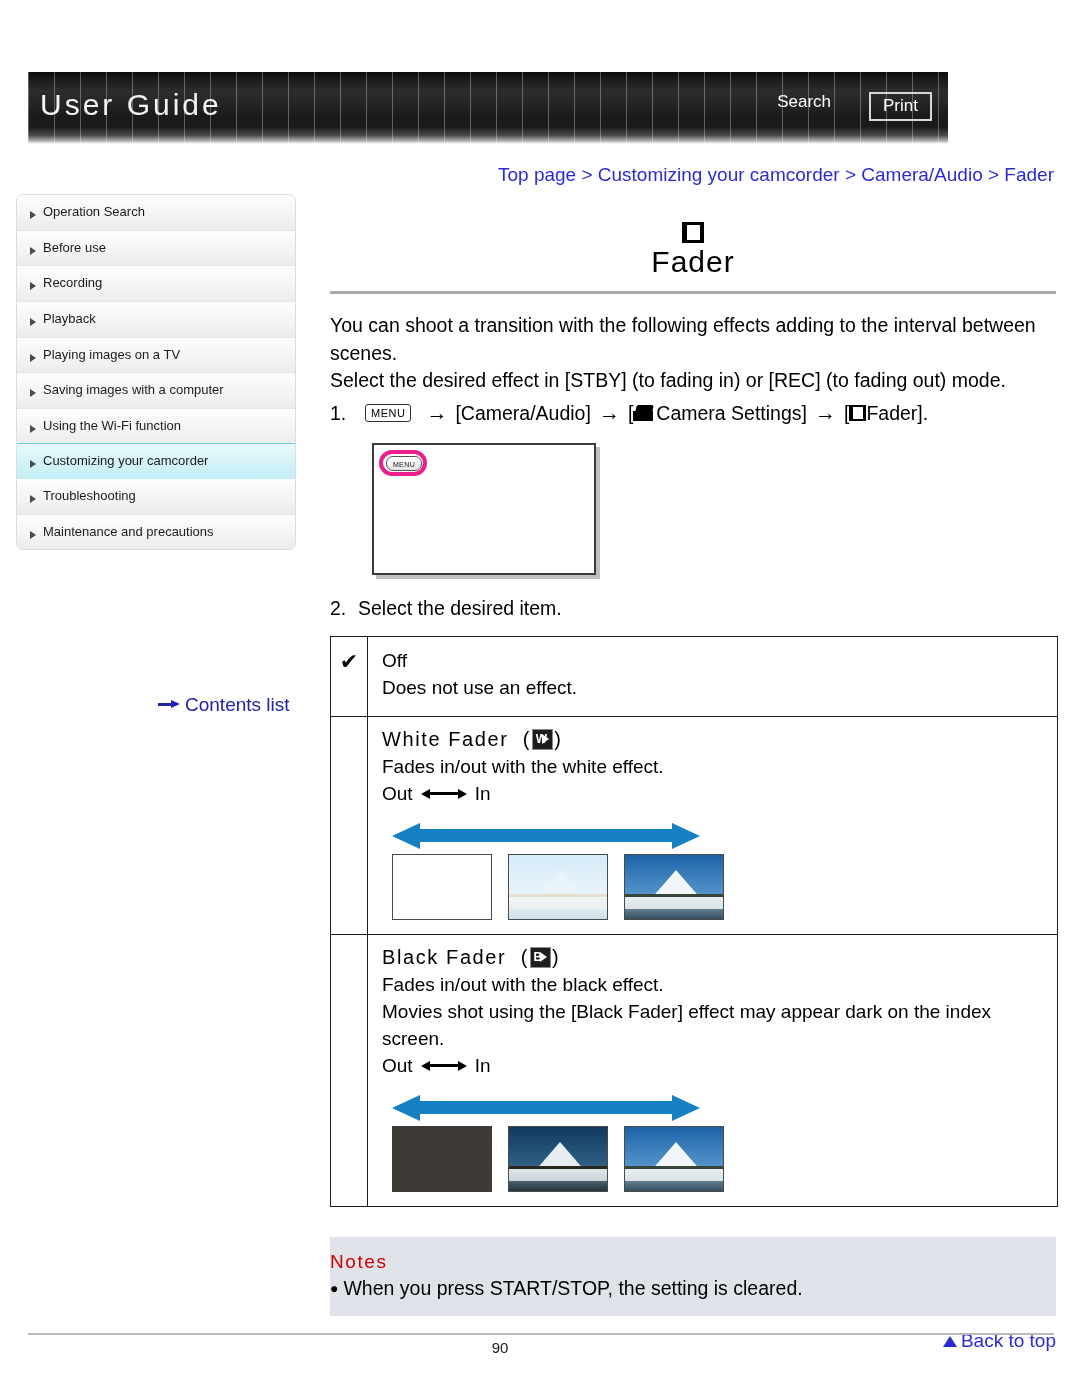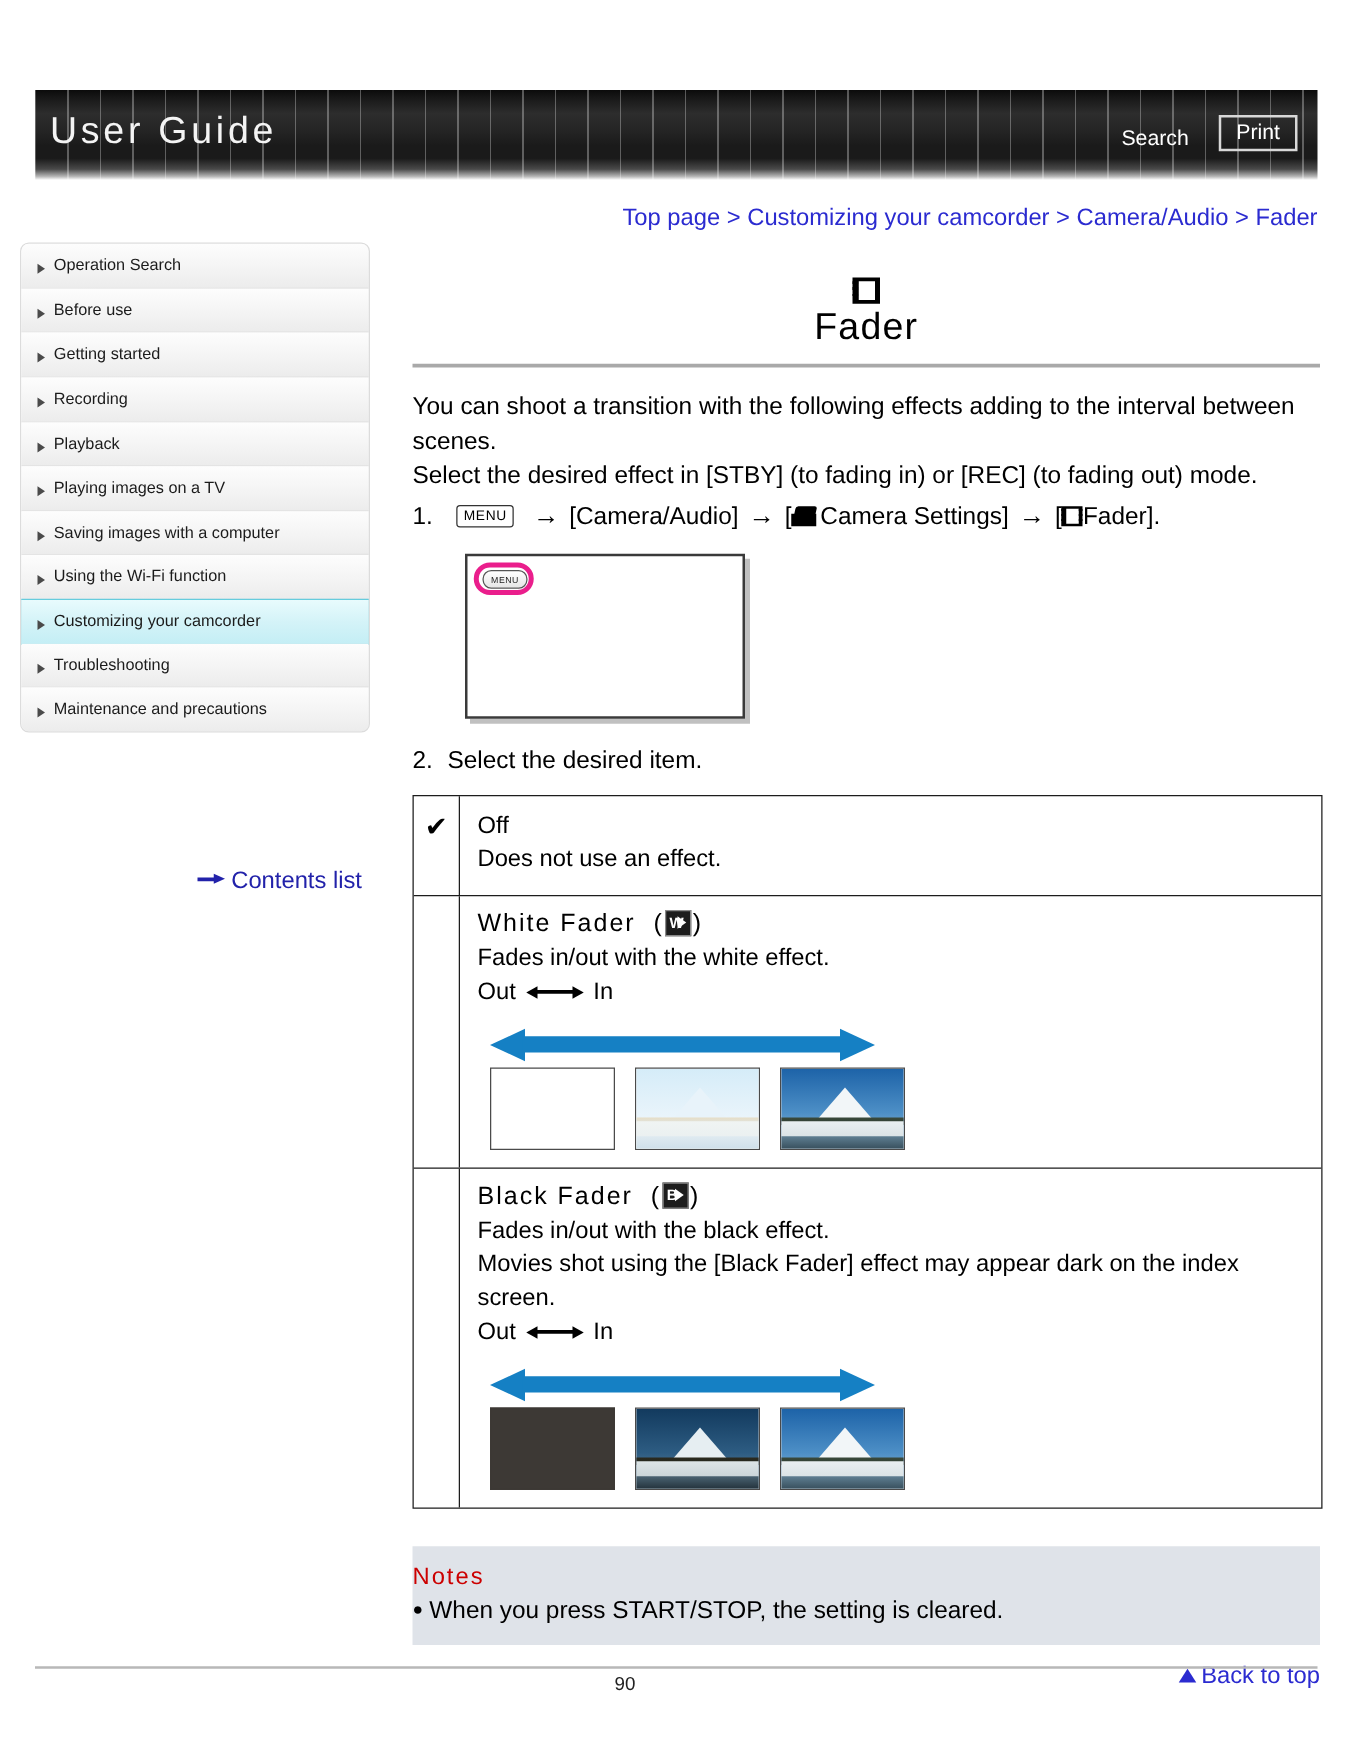--- a/index.html
+++ b/index.html
@@ -11,41 +11,41 @@
     font-family: "Liberation Sans", sans-serif;
     color: #000000;
     position: relative;
     overflow: hidden;
   }
 
   
   .header-bar {
     position: absolute;
     left: 28px; top: 72px;
-    width: 1026px; height: 72px;
+    width: 920px; height: 72px;
     background:
       repeating-linear-gradient(to right,
         rgba(255,255,255,0.30) 0px, rgba(255,255,255,0.30) 1px,
         rgba(255,255,255,0.0) 1px, rgba(255,255,255,0.0) 26px),
       linear-gradient(to bottom,
         #0b0b0b 0%, #171717 8%, #2d2d2d 26%, #242424 46%,
         #1a1a1a 62%, #1a1a1a 76%, #4a4a4a 88%, #b5b5b5 96%, #ffffff 100%);
   }
   .header-title {
     position: absolute;
     left: 12px; top: 16px;
     color: #f4f4f4;
     font-size: 30px;
     letter-spacing: 3px;
     font-weight: 400;
   }
   .header-actions {
     position: absolute;
     right: 16px; top: 20px;
-    display: flex; align-items: flex-end; gap: 14px;
+    display: flex; align-items: flex-start; gap: 28px;
   }
   .hdr-search {
     color: #ffffff;
     font-size: 17px;
   }
   .hdr-print {
     color: #ffffff;
     font-size: 17px;
     border: 2px solid #d8d8d8;
     padding: 2px 12px 3px 12px;
@@ -459,24 +459,20 @@
 <div class="breadcrumb">Top page &gt; Customizing your camcorder &gt; Camera/Audio &gt; Fader</div>
 
 <div class="sidebar">
   <div class="side-item">
     <span class="bullet"></span>
     <span>Operation Search</span>
   </div>
   <div class="side-item">
     <span class="bullet"></span>
     <span>Before use</span>
-  </div>
-  <div class="side-item">
-    <span class="bullet"></span>
-    <span>Getting started</span>
   </div>
   <div class="side-item">
     <span class="bullet"></span>
     <span>Recording</span>
   </div>
   <div class="side-item">
     <span class="bullet"></span>
     <span>Playback</span>
   </div>
   <div class="side-item">

